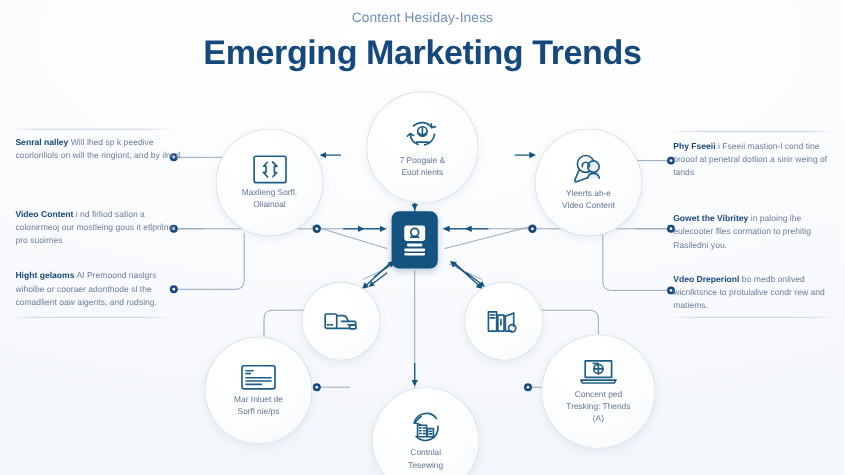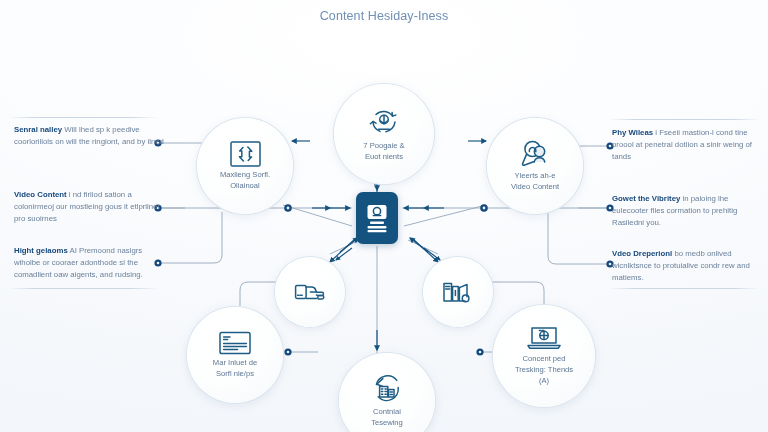--- a/index.html
+++ b/index.html
@@ -156,20 +156,21 @@
   #hl-r1 { left: 608px; top: 119px; width: 152px; }
   #hl-r2 { left: 608px; top: 288px; width: 152px; }
 </style>
 </head>
 <body>
 
 <div id="infographic">
 
   <div class="header">
     <div class="eyebrow">Content Hesiday-Iness</div>
+    <div class="maintitle">Emerging Marketing Trends</div>
   </div>
 
   <div class="hairline" id="hl-l1"></div>
   <div class="hairline" id="hl-l2"></div>
   <div class="hairline" id="hl-r1"></div>
   <div class="hairline" id="hl-r2"></div>
 
   <svg id="wires" viewBox="0 0 768 432">
     <defs>
       <marker id="ah" viewBox="0 0 10 10" refX="8" refY="5" markerWidth="5.2" markerHeight="5.2" orient="auto-start-reverse">
@@ -418,21 +419,21 @@
     </p>
   </div>
   <div class="side-block side-left" id="sl3">
     <p>
       <span class="lead">Hight gelaoms</span><span> AI Premoond naslgrs wiholbe or cooraer adonthode sl the comadlient oaw aigents, and rudsing.</span>
     </p>
   </div>
 
   <div class="side-block side-right" id="sr1">
     <p>
-      <span class="lead">Phy Wileas</span><span> i Fseeii mastion-l cond tine oroool at penetral dotlion a sinir weing of tands</span>
+      <span class="lead">Phy Fseeii</span><span> i Fseeii mastion-l cond tine oroool at penetral dotlion a sinir weing of tands</span>
     </p>
   </div>
   <div class="side-block side-right" id="sr2">
     <p>
       <span class="lead">Gowet the Vibritey</span><span> in paloing lhe eulecooter flles cormation to prehitig Rasiledni you.</span>
     </p>
   </div>
   <div class="side-block side-right" id="sr3">
     <p>
       <span class="lead">Vdeo Dreperionl</span><span> bo medb onlived wicnlktsnce to protuialive condr rew and matiems.</span>

